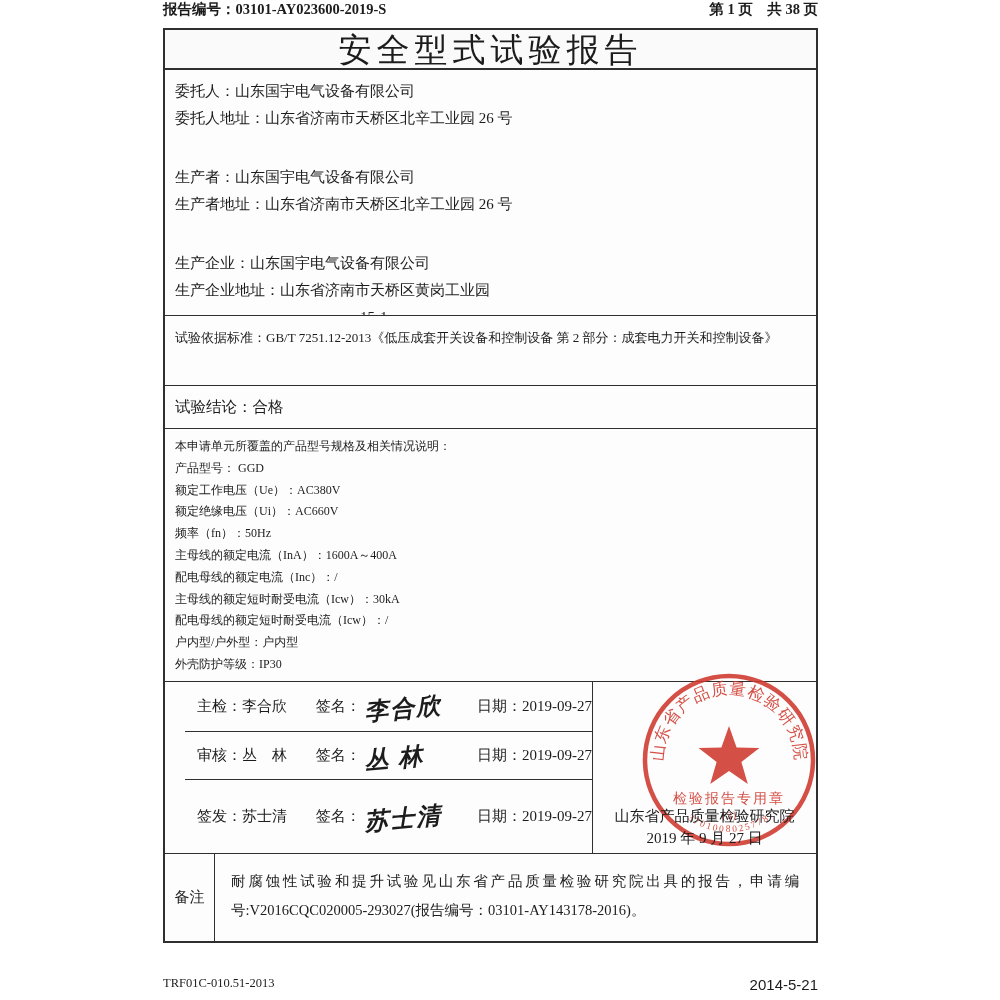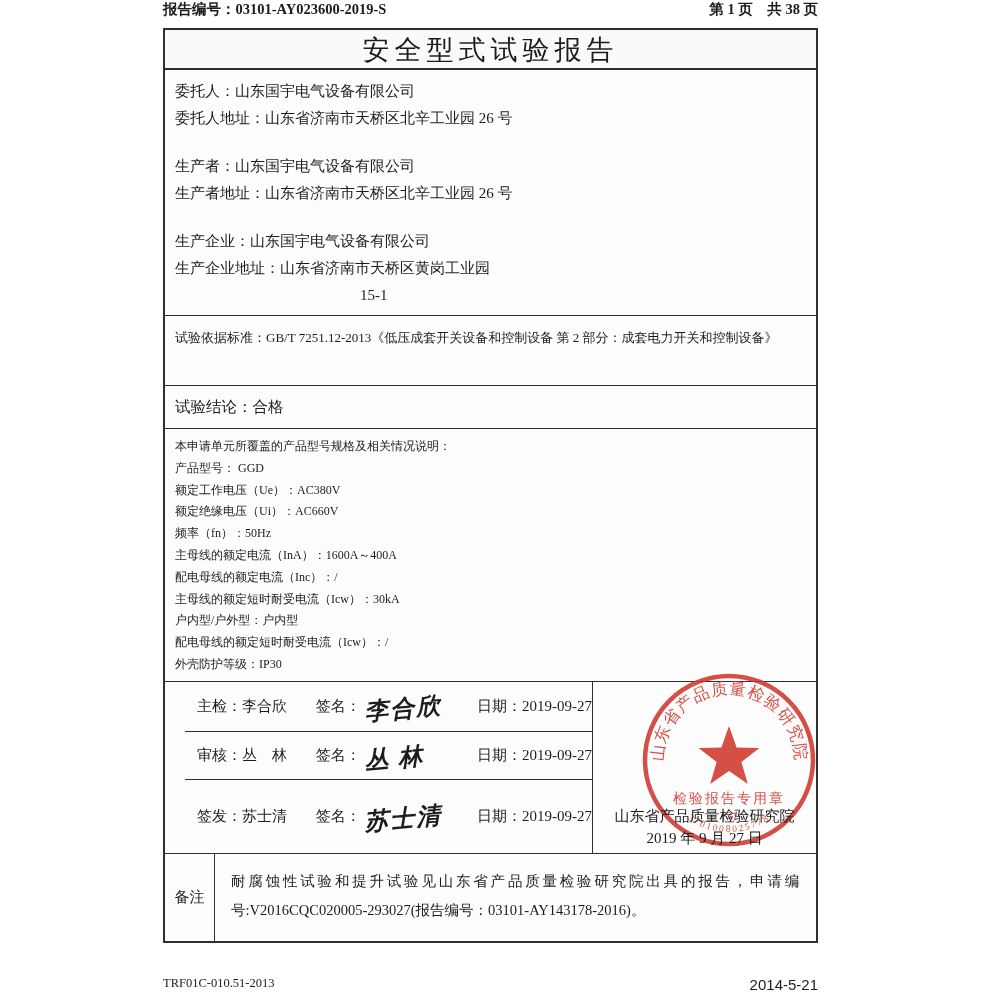--- a/index.html
+++ b/index.html
@@ -5,28 +5,28 @@
   * { box-sizing: border-box; margin: 0; padding: 0; }
   html,body { width:1000px; height:1000px; background:#ffffff; }
   body { font-family: "Liberation Serif","DejaVu Serif",serif; color:#1c1c1c; }
   .page { position:relative; width:1000px; height:1000px; background:#ffffff; overflow:hidden; }
 
   .page-header { position:absolute; left:163px; top:0; width:655px;
     display:flex; justify-content:space-between; font-weight:bold; font-size:14.5px; }
 
   .doc-table { position:absolute; left:163px; top:28px; width:655px; border:2px solid #2f2f2f; background:#fdfdfd; }
 
-  .title-row { height:40px; line-height:40px; text-align:center; font-size:27px;
+  .title-row { height:40px; line-height:40px; text-align:center; font-size:33px;
     letter-spacing:5px; border-bottom:2px solid #2f2f2f; background:#fafafa; }
 
   .info-row { display:flex; height:246px; border-bottom:1.5px solid #2f2f2f; }
   .info-left { width:288px; border-right:1.5px solid #2f2f2f; padding:8px 4px 0 10px;
     font-size:15px; line-height:26.2px; white-space:nowrap; overflow:hidden; }
   .info-right { flex:1; padding:8px 4px 0 10px; font-size:15px; line-height:27px; overflow:hidden; }
-  .info-right .block + .block { margin-top:21px; }
+  .info-right .block + .block { margin-top:32px; }
   .cont-line { padding-left:185px; }
 
   .standard-row { height:70px; border-bottom:1.5px solid #2f2f2f; padding:8px 10px 0 10px;
     font-size:13px; line-height:28px; }
   .conclusion-row { height:43px; border-bottom:1.5px solid #2f2f2f; padding:0 10px;
     line-height:41px; font-size:15.5px; }
 
   .product-row { height:253px; border-bottom:1.5px solid #2f2f2f; padding:7px 10px 0 10px;
     font-size:12px; line-height:21.8px; }
 
@@ -100,22 +100,22 @@
 
     <div class="product-row">
       <div>本申请单元所覆盖的产品型号规格及相关情况说明：</div>
       <div>产品型号： GGD</div>
       <div>额定工作电压（Ue）：AC380V</div>
       <div>额定绝缘电压（Ui）：AC660V</div>
       <div>频率（fn）：50Hz</div>
       <div>主母线的额定电流（InA）：1600A～400A</div>
       <div>配电母线的额定电流（Inc）：/</div>
       <div>主母线的额定短时耐受电流（Icw）：30kA</div>
+      <div>配电母线的额定短时耐受电流（Icw）：/</div>
       <div>户内型/户外型：户内型</div>
-      <div>配电母线的额定短时耐受电流（Icw）：/</div>
       <div>外壳防护等级：IP30</div>
     </div>
 
     <div class="sign-row">
       <div class="sign-left">
         <div class="sig-line r1">
           <span class="sig-role"><span>主检：</span><span>李合欣</span></span>
           <span class="sig-label">签名：</span>
           <span class="handwriting">李合欣</span>
           <span class="sig-date"><span>日期：</span><span>2019-09-27</span></span>

